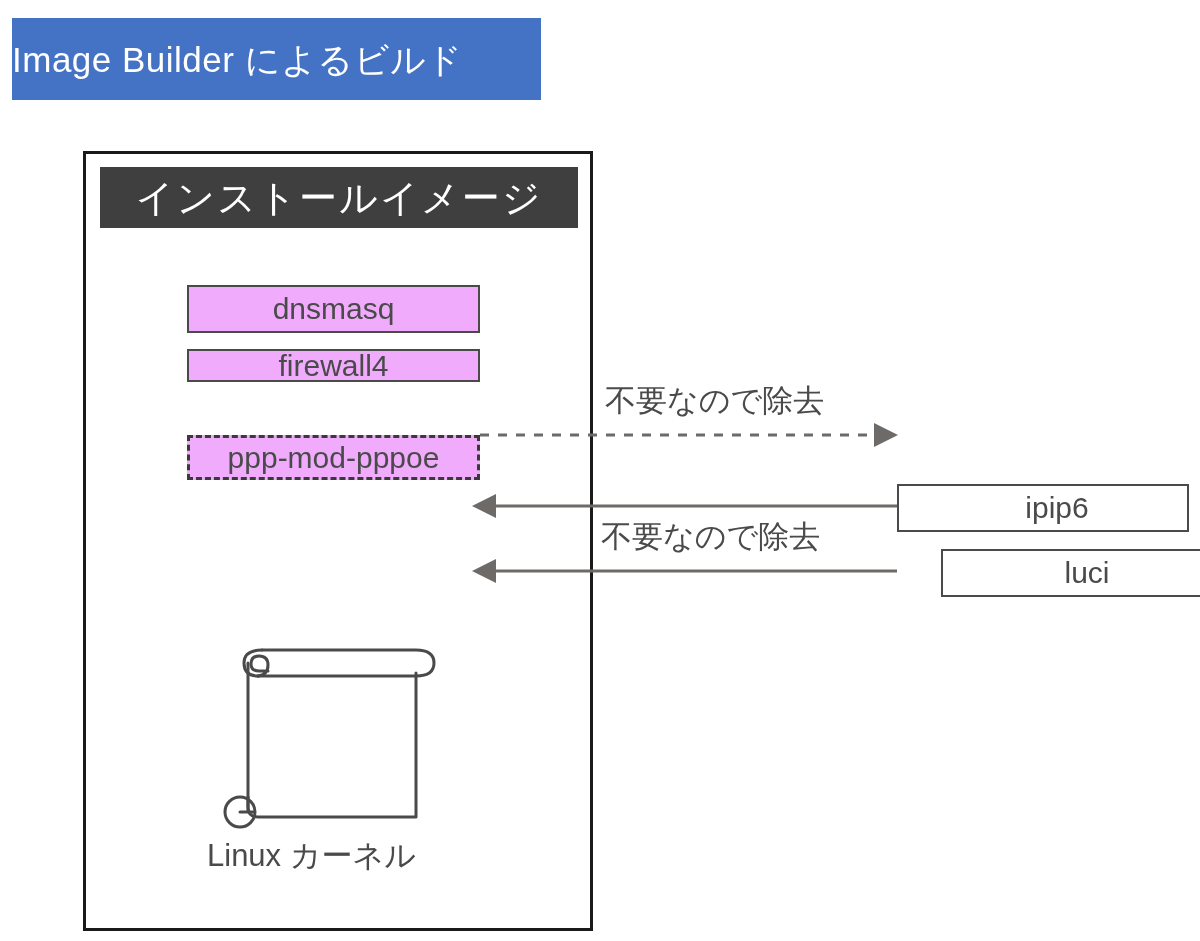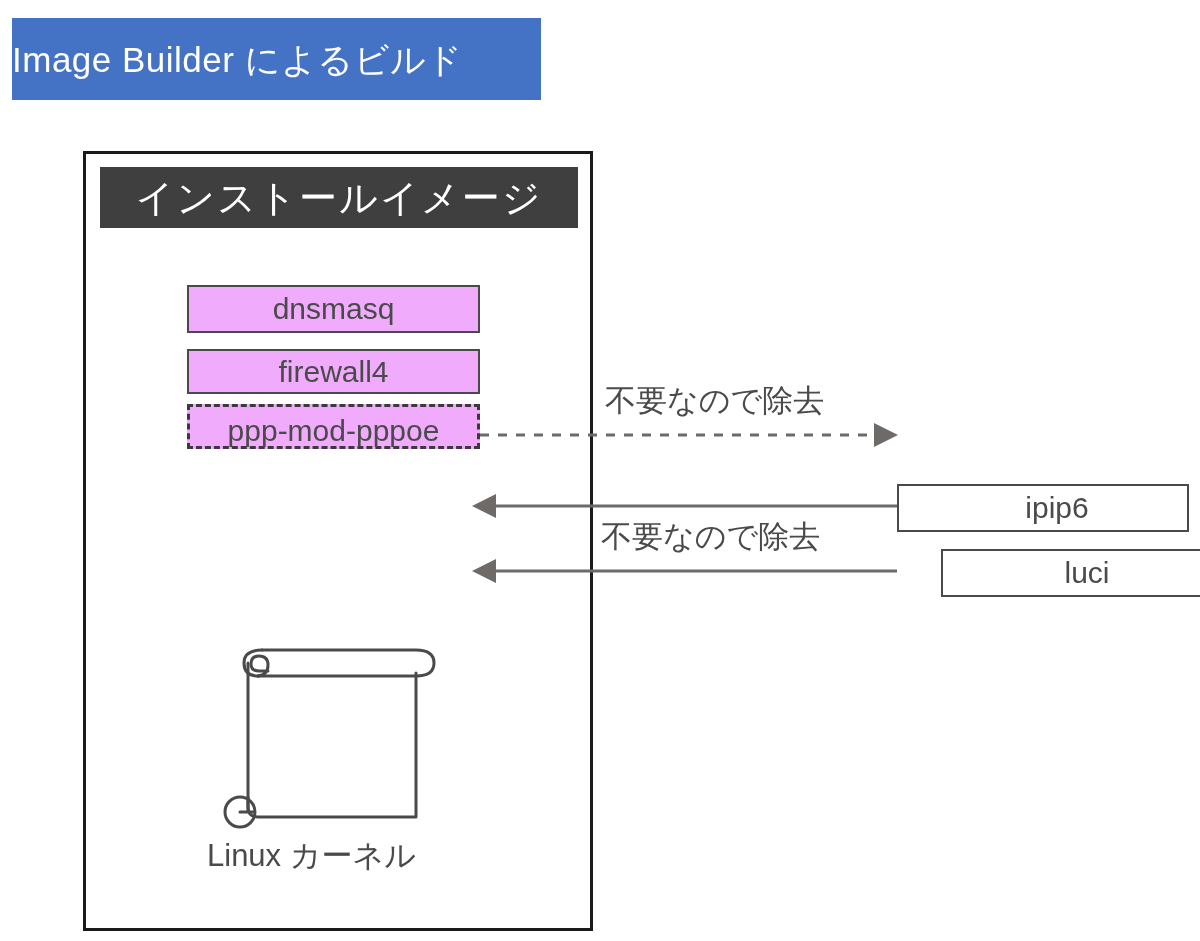--- a/index.html
+++ b/index.html
@@ -85,22 +85,22 @@
     color: #4a4a4a;
     font-size: 30px;
     font-weight: 400;
     white-space: nowrap;
     line-height: 1;
   }
   .pkg-solid { border: 2px solid #4a4a4a; }
   .pkg-dashed { border: 3px dashed #3a3a3a; }
 
   #pkg-dnsmasq      { top: 285px; height: 48px; }
-  #pkg-firewall4    { top: 349px; height: 45px; }
-  #pkg-pppmodpppoe  { top: 404px; height: 45px; align-items: flex-end; }
+  #pkg-firewall4    { top: 349px; height: 33px; }
+  #pkg-pppmodpppoe  { top: 435px; height: 45px; }
 
   
   .addon-box {
     position: absolute;
     left: 897px;
     width: 292px;
     height: 48px;
     border: 2px solid #4a4a4a;
     background: #ffffff;
     display: flex;

